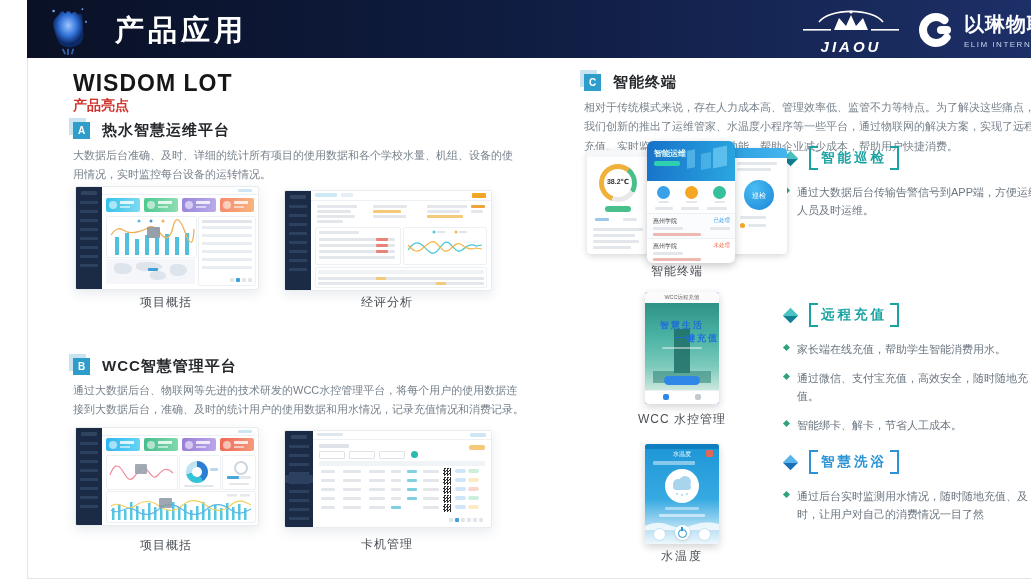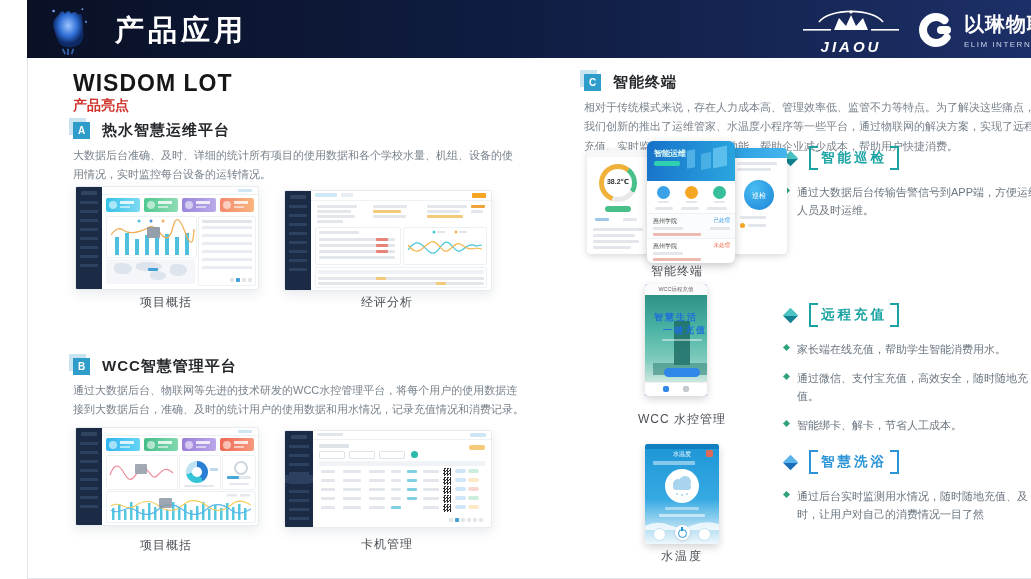--- a/index.html
+++ b/index.html
@@ -76,21 +76,21 @@
   .ph-c{left:60px;top:0;width:88px;height:122px;border-radius:6px;box-shadow:0 3px 9px rgba(0,0,0,.22);z-index:3;}
   .ph-r{left:145px;top:7px;width:55px;height:106px;border-radius:4px;box-shadow:0 2px 7px rgba(0,0,0,.16);z-index:2;}
   .gauge{position:absolute;left:12px;top:14px;width:38px;height:38px;border-radius:50%;
          background:conic-gradient(from 200deg,#f0b13a 0 55%,#49c08a 55% 78%,#e8e8e8 78% 100%);}
   .gauge::after{content:"";position:absolute;inset:5px;background:#fff;border-radius:50%;}
   .gtemp{position:absolute;left:0;top:28px;width:62px;text-align:center;font-size:7px;font-weight:bold;color:#333;z-index:2;}
   .opshdr{position:absolute;left:0;top:0;right:0;height:40px;background:linear-gradient(100deg,#1771c9,#2aa7e0);}
   .iso{position:absolute;background:#6ecaf2;opacity:.75;transform:skewY(-12deg);}
   .cir{position:absolute;border-radius:50%;}
   .tagb{font-size:5.5px;color:#3a9ae8;} .tago{font-size:5.5px;color:#f06a4a;}
-  .wcc{position:absolute;left:618px;top:284px;width:62px;height:112px;background:#1d4ed8;border-radius:3px;
+  .wcc{position:absolute;left:618px;top:292px;width:74px;height:112px;background:#1d4ed8;border-radius:3px;
        box-shadow:0 3px 9px rgba(0,0,0,.18);overflow:hidden;}
   .wtemp{position:absolute;left:618px;top:444px;width:74px;height:100px;border-radius:3px;
          box-shadow:0 3px 9px rgba(0,0,0,.18);overflow:hidden;
          background:linear-gradient(180deg,#1d96d6 0%,#36a9e2 55%,#aédcf2 82%,#eef7fc 100%);}
   .wtemp{background:linear-gradient(180deg,#1d96d6 0%,#36a9e2 55%,#aedcf2 82%,#eef7fc 100%);}
   .wb{position:absolute;background:rgba(255,255,255,.45);border-radius:1px;}
   .pwr{position:absolute;width:7px;height:7px;border:1.6px solid #1d96d6;border-radius:50%;}
   .pwr::after{content:"";position:absolute;left:2px;top:-3px;width:1.6px;height:4px;background:#1d96d6;}
 </style>
 </head>

